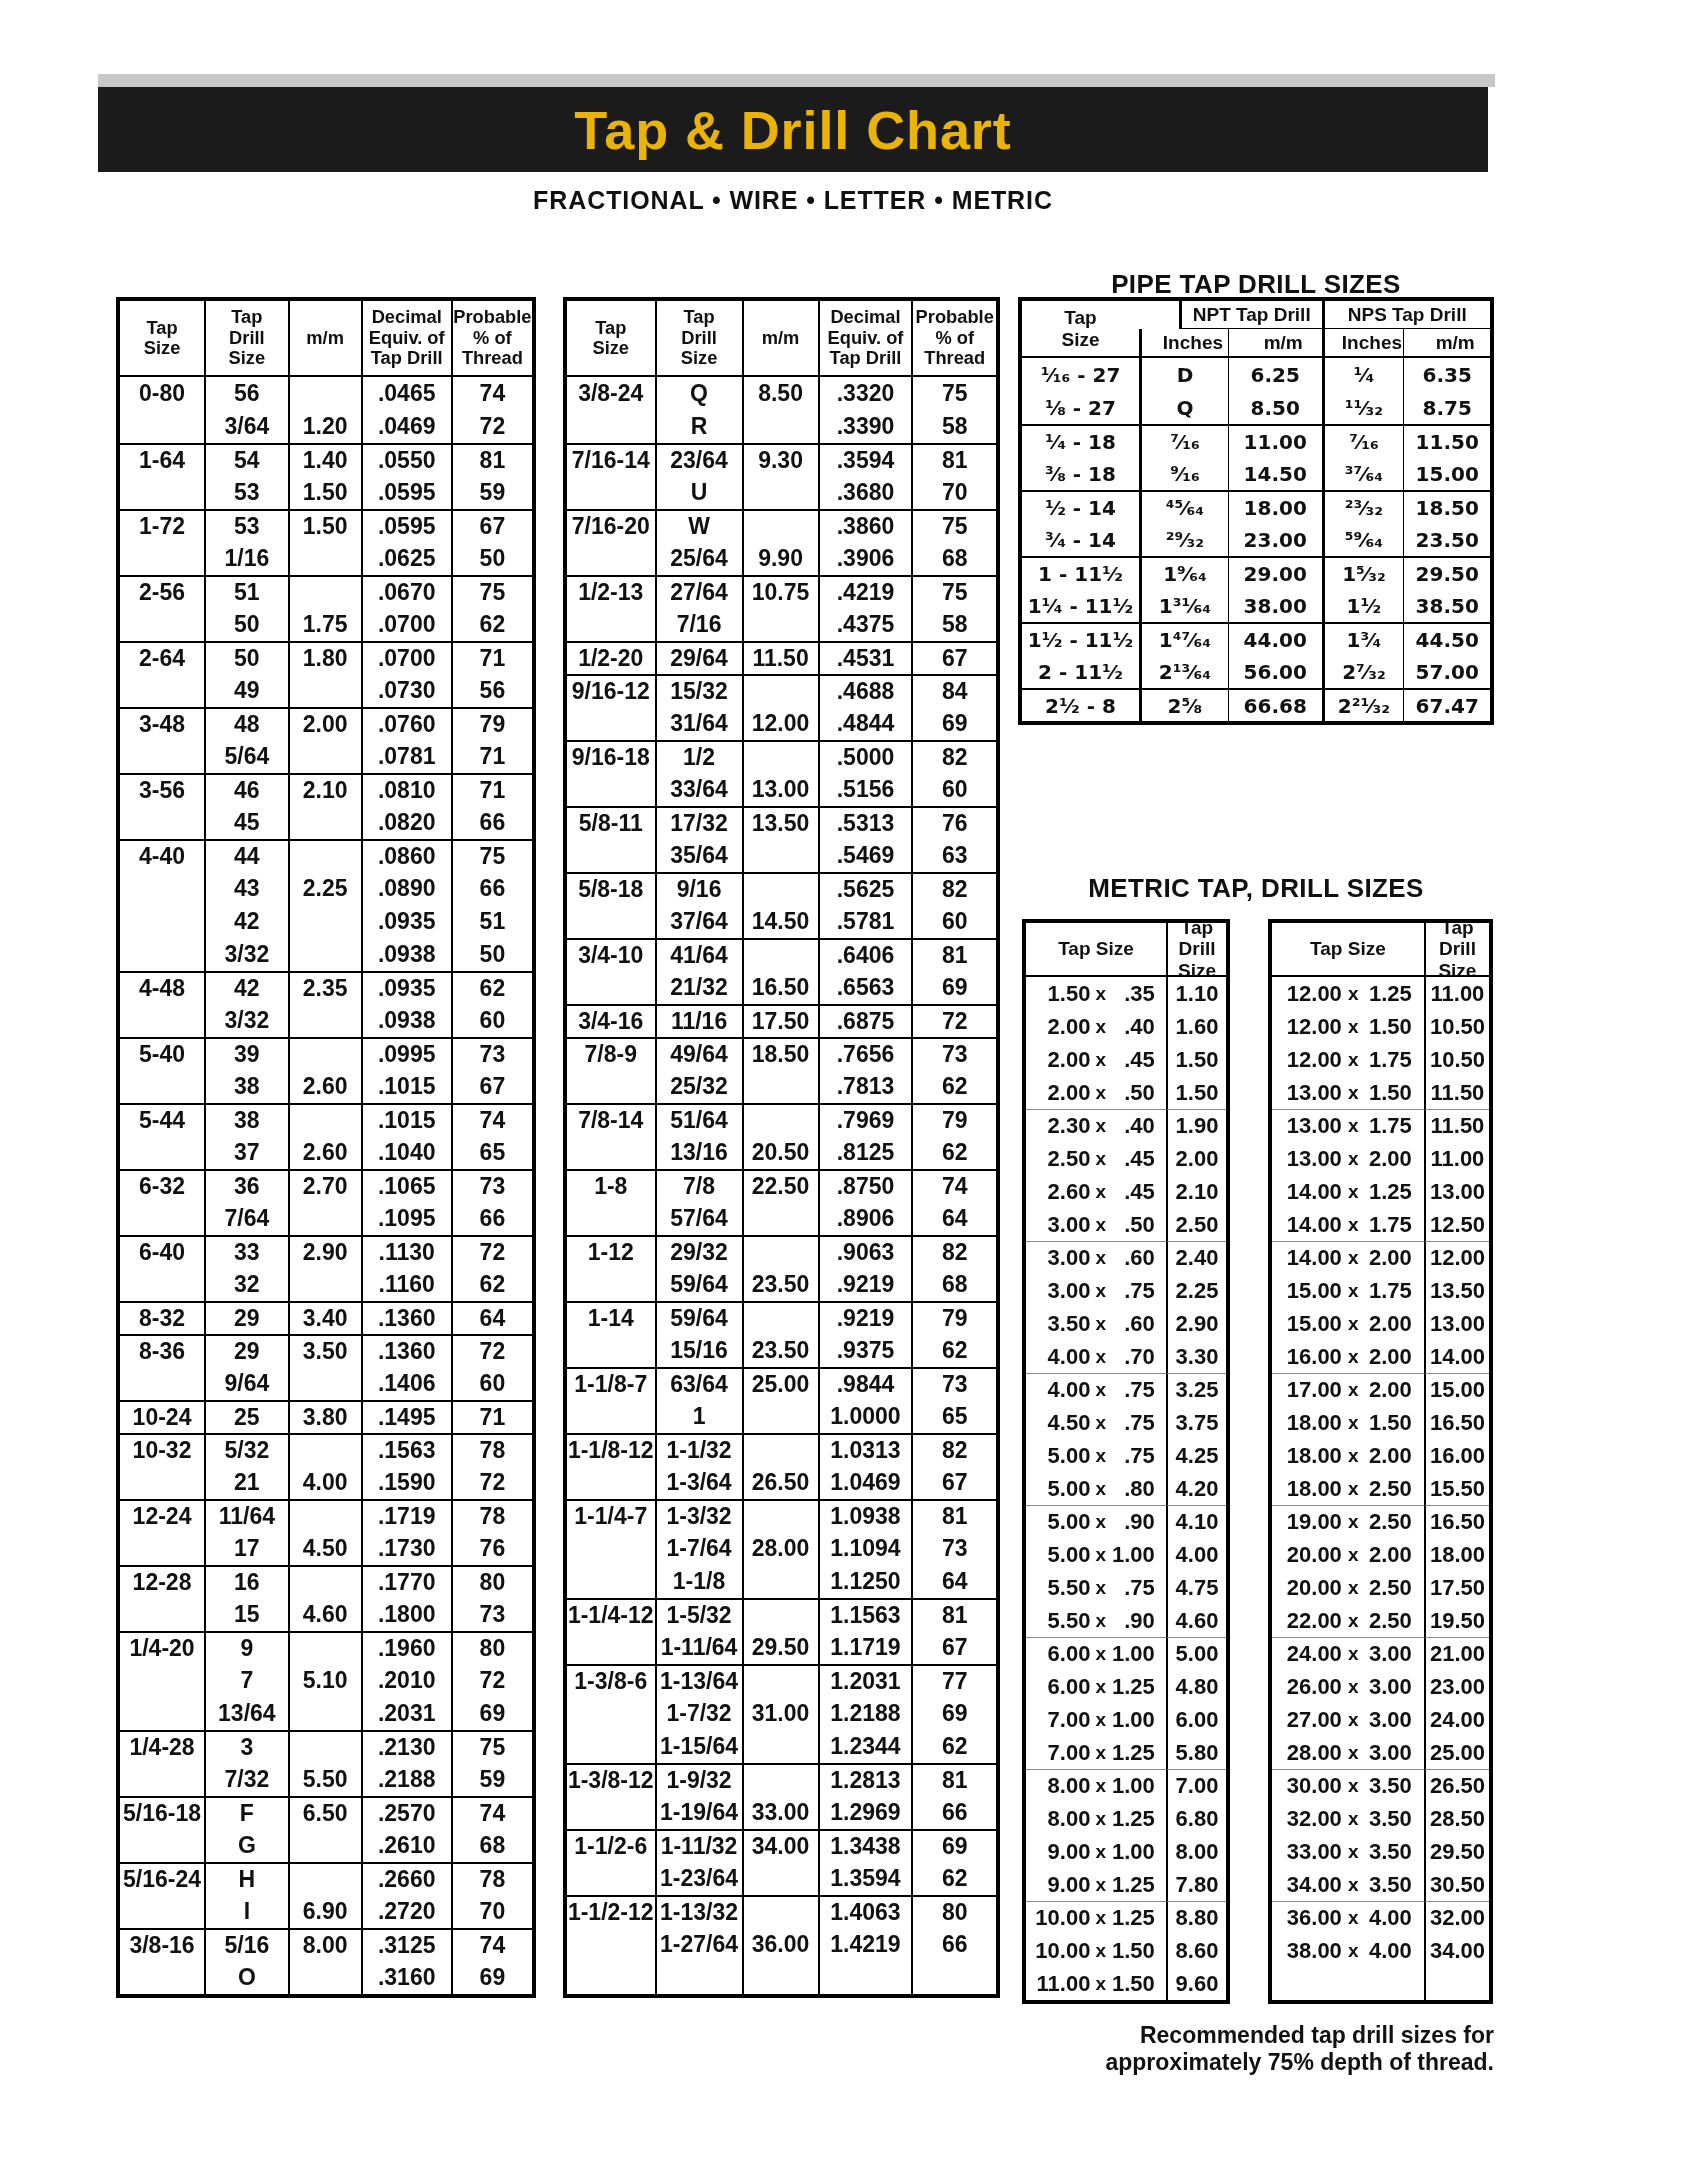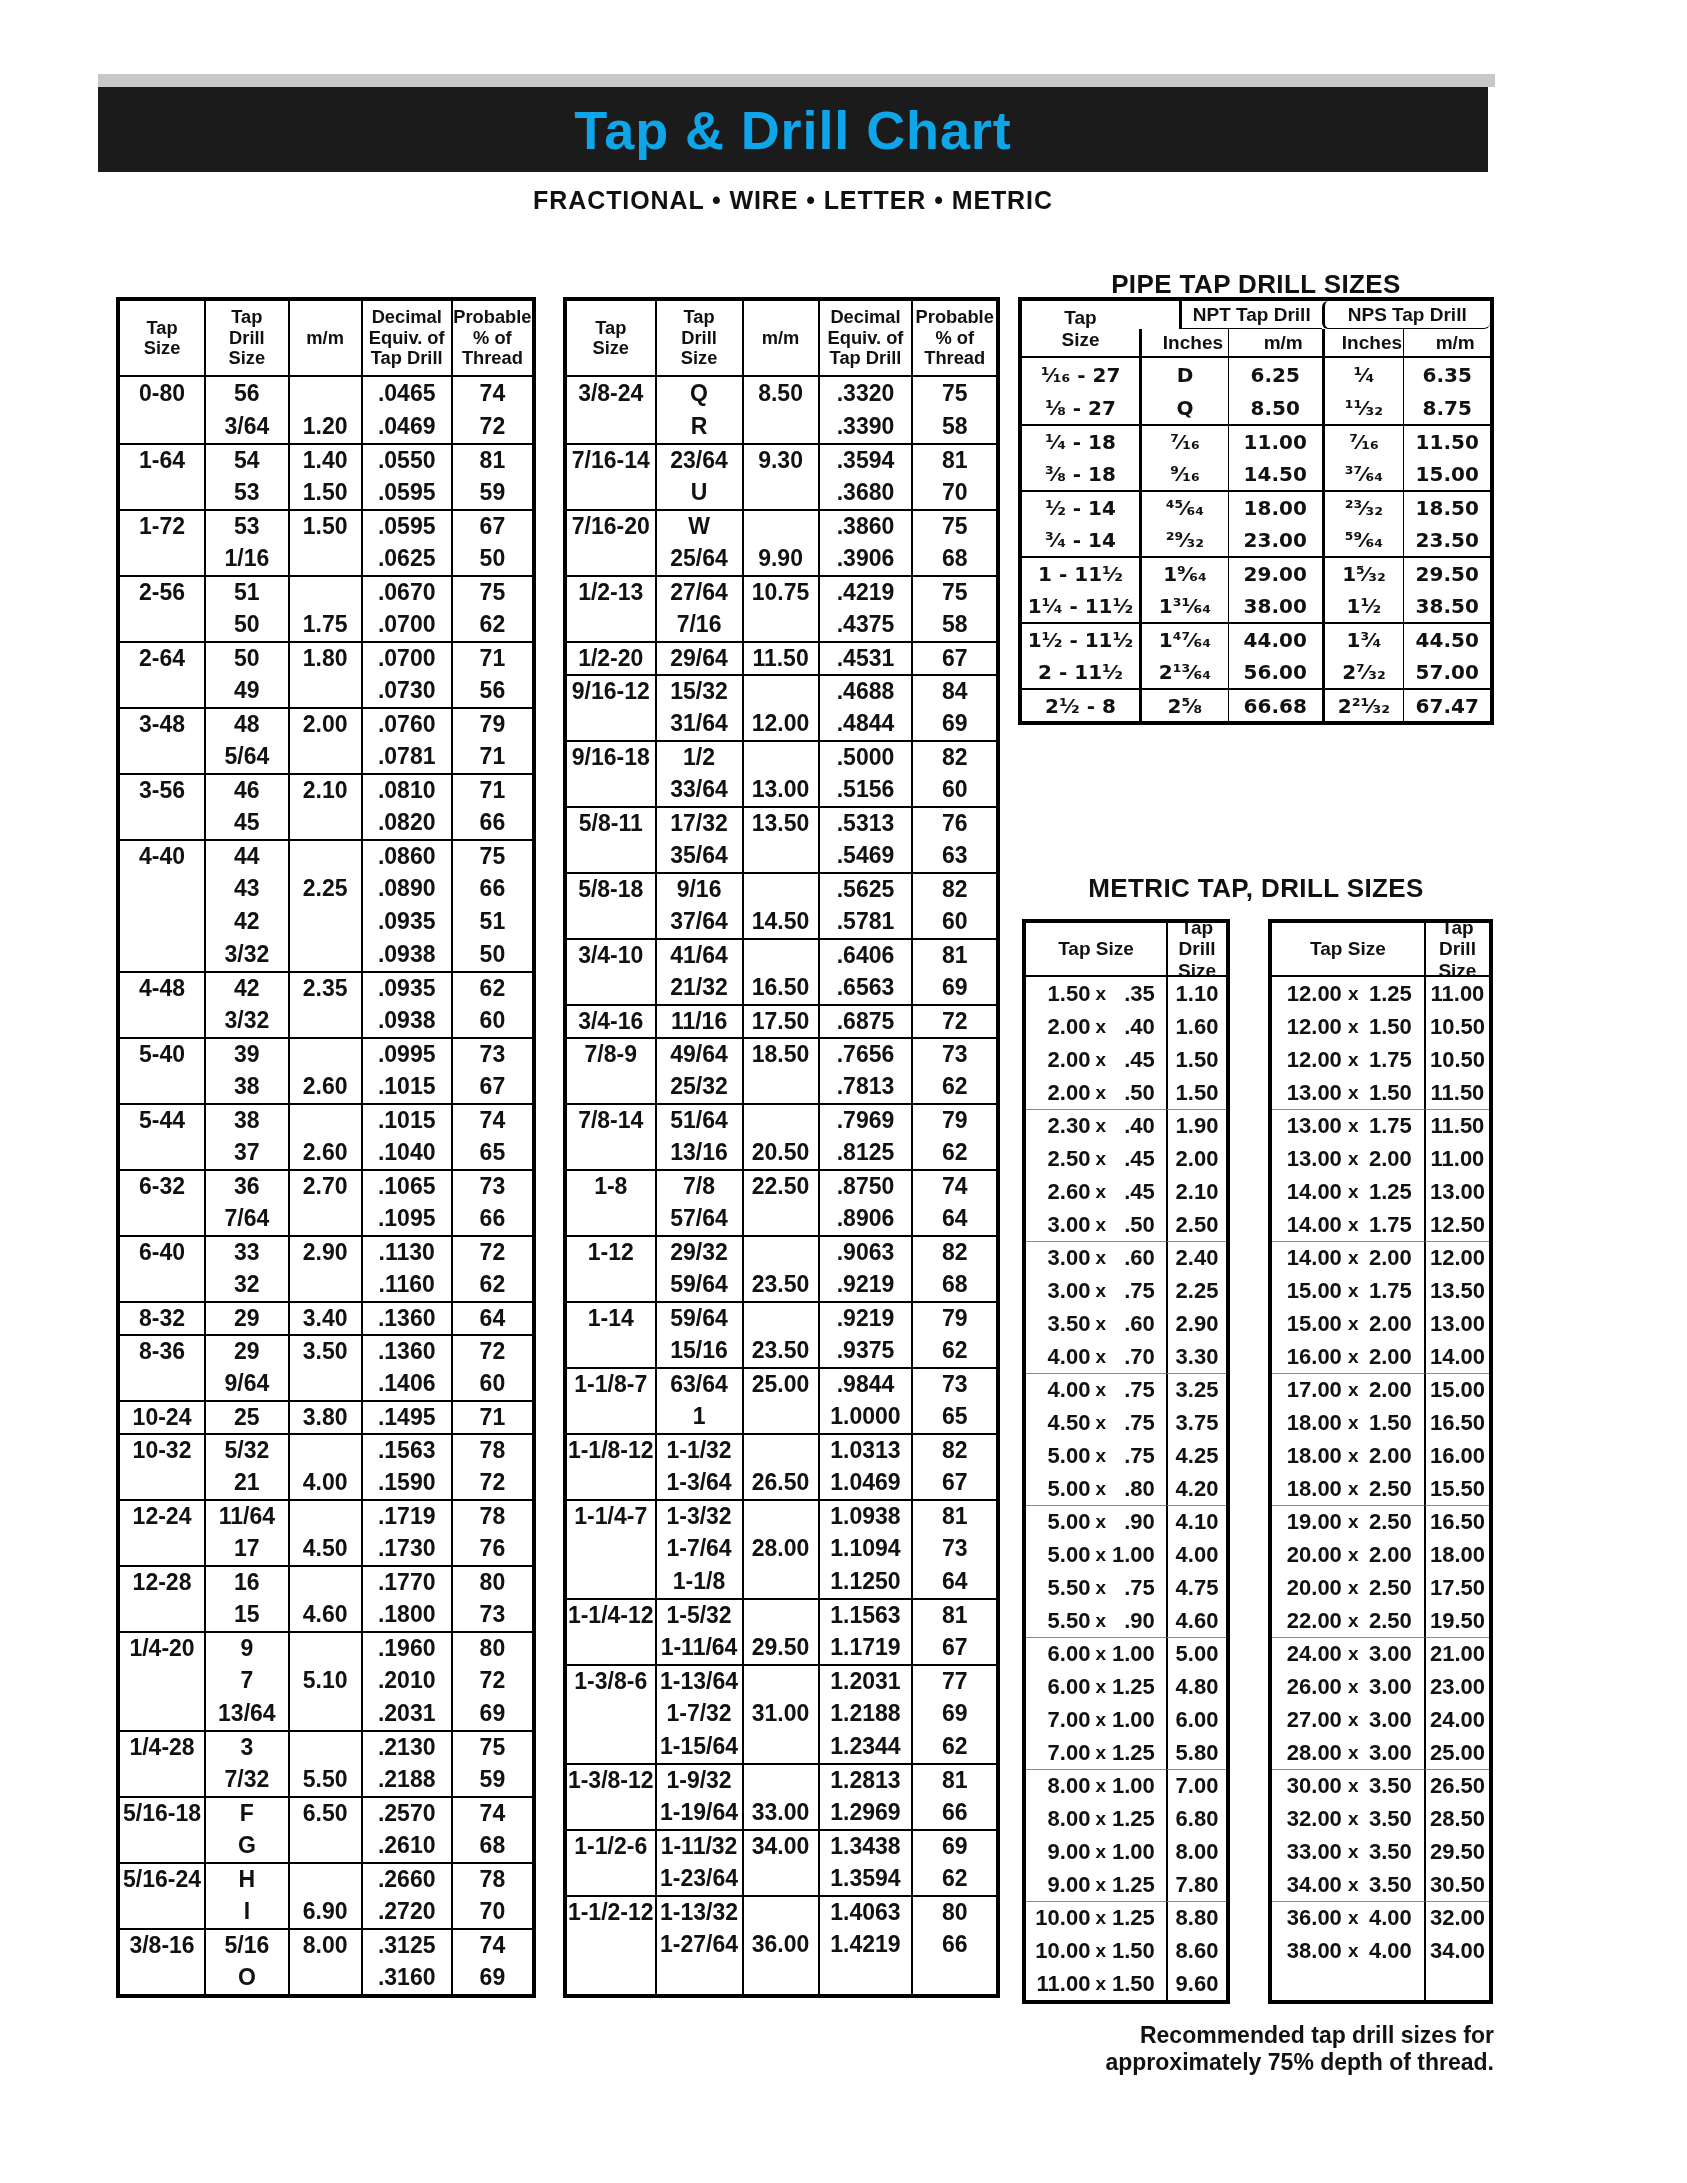--- a/index.html
+++ b/index.html
@@ -1,21 +1,21 @@
 <!DOCTYPE html>
 <html style="font-size:14px"><head>
 <meta charset="utf-8">
 <style>
   html,body{margin:0;padding:0;background:#ffffff;}
   .page{position:relative;width:1687px;height:2184px;background:#ffffff;overflow:hidden;
         font-family:"Liberation Sans","DejaVu Sans",sans-serif;color:#111;}
   .gray-strip{position:absolute;left:98px;top:74px;width:1397px;height:13px;background:#c8c8c8;}
   .banner{position:absolute;left:98px;top:87px;width:1390px;height:85px;background:#1b1b1b;
           display:flex;align-items:center;justify-content:center;}
-  .banner-title{color:#0ea5e9;font-weight:bold;font-size:54px;letter-spacing:0.9px;}
+  .banner-title{color:#eab308;font-weight:bold;font-size:54px;letter-spacing:0.9px;}
   .subtitle{position:absolute;left:98px;top:186px;width:1390px;text-align:center;
             font-weight:bold;font-size:25px;letter-spacing:0.9px;}
   .sec-head{position:absolute;font-weight:bold;font-size:26px;text-align:center;letter-spacing:0.4px;}
   #head-tapdrill{left:116px;top:253px;width:884px;}
   #head-pipe{left:1018px;top:253px;width:476px;margin-top:16px;}
   #head-metric{left:1018px;top:873px;width:476px;}
   .footnote{position:absolute;left:983px;top:2022px;width:511px;text-align:right;
             font-weight:bold;font-size:23px;}
 
   .tbl{position:absolute;display:grid;border:4.4px solid #000;background:#fff;box-sizing:border-box;}
@@ -36,21 +36,21 @@
   .pipe{left:1018px;top:297px;width:476px;grid-template-columns:25% 19% 20% 17.5% 18.5%;
         grid-template-rows:28px 29px;grid-auto-rows:33px;}
   .pipe .cell{font-family:"DejaVu Sans",sans-serif;font-size:20px;}
   .pipe .hcell{font-size:19px;}
   .pipe .c1{border-left:3.5px solid #000;}
   .pipe .c2{border-left:1.7px solid #000;}
   .pipe .c3{border-left:3.5px solid #000;}
   .pipe .c4{border-left:1.7px solid #000;}
   #pipe-h-tap{grid-row:1/3;grid-column:1;}
   #pipe-h-npt{grid-row:1;grid-column:2/4;border-left:3.5px solid #000;border-bottom:1.7px solid #000;margin-left:40px;}
-  #pipe-h-nps{grid-row:1;grid-column:4/6;border-left:3.5px solid #000;border-bottom:1.7px solid #000;border-radius:6px;}
+  #pipe-h-nps{grid-row:1;grid-column:4/6;border-left:3.5px solid #000;border-bottom:1.7px solid #000;}
   .pipe .sub{grid-row:2;padding-left:16px;}
   #pipe-h-in1{grid-column:2;border-left:3.5px solid #000;}
   #pipe-h-mm1{grid-column:3;border-left:1.7px solid #000;}
   #pipe-h-in2{grid-column:4;border-left:3.5px solid #000;}
   #pipe-h-mm2{grid-column:5;border-left:1.7px solid #000;}
 
   
   .met{grid-template-columns:70% 30%;grid-template-rows:54px;grid-auto-rows:33px;}
   #metric-left{left:1022px;top:919px;width:208px;}
   #metric-right{left:1268px;top:919px;width:225px;}

